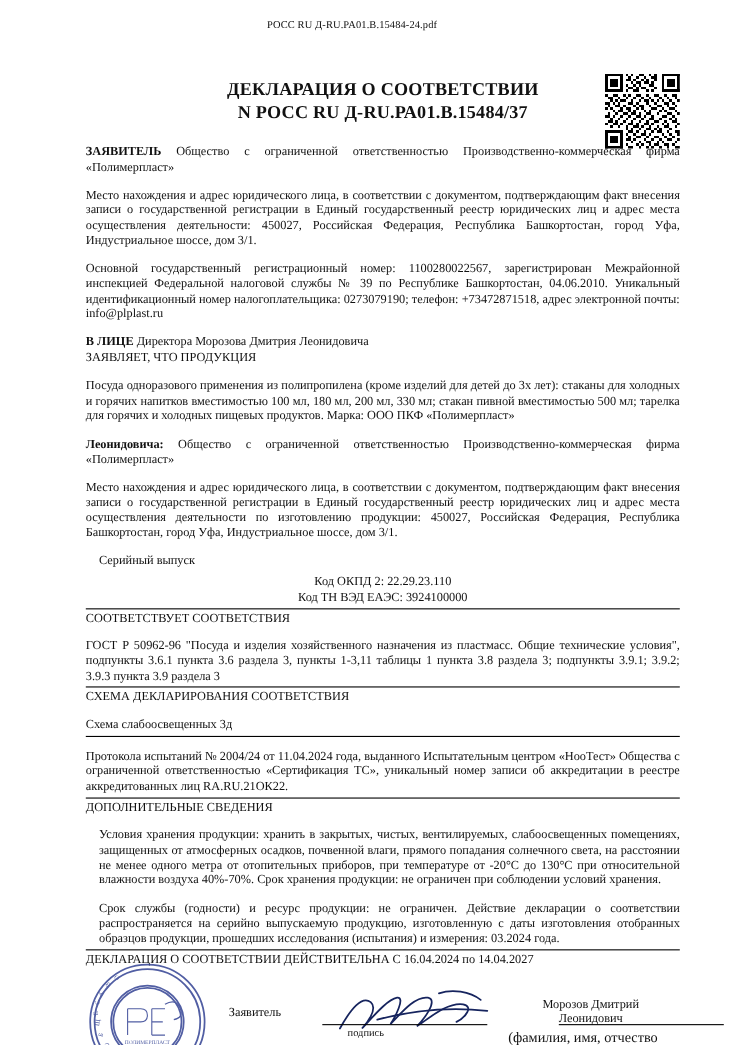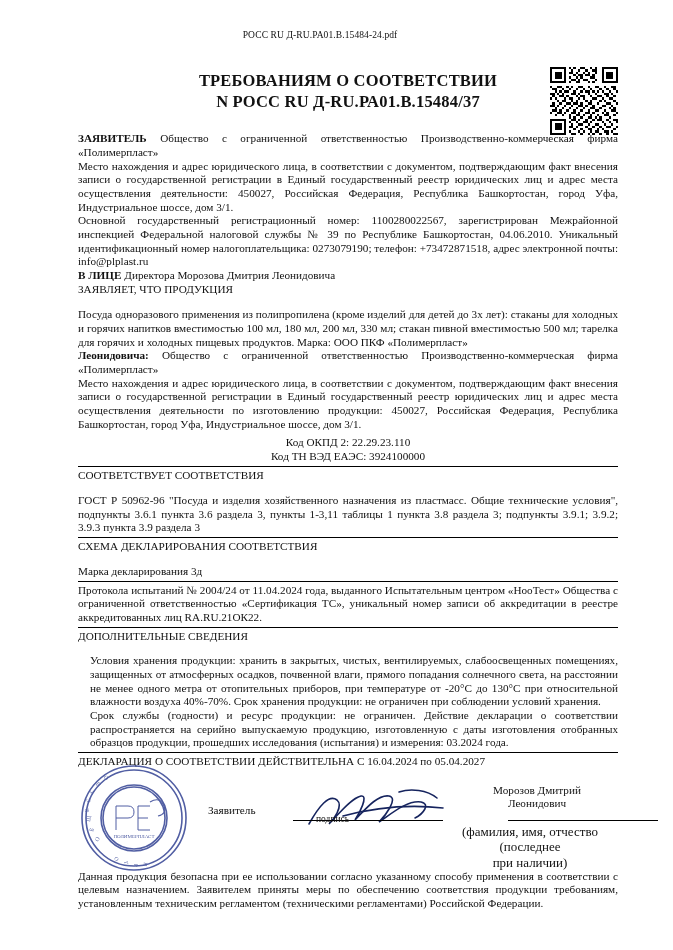--- a/index.html
+++ b/index.html
@@ -13,21 +13,21 @@
     font-family: "Liberation Serif", serif;
     color: #111;
     position: relative;
     overflow: hidden;
   }
   .page {
     position: relative;
     width: 640px;
     height: 950px;
     box-sizing: border-box;
-    padding: 16px;
+    padding: 4px;
   }
   .filename {
     text-align: center;
     font-family: "Liberation Serif", serif;
     font-size: 9.5px;
     color: #111;
     padding-top: 14px;
     letter-spacing: 0.1px;
   }
   .doc {
@@ -56,21 +56,21 @@
   }
   .qr svg { display:block; }
 
   .body {
     margin-top: 20px;
     font-size: 11.2px;
     line-height: 1.22;
     text-align: justify;
   }
   .para {
-    margin: 0 0 0 0;
+    margin: 12px 0 0 0;
     text-align: justify;
   }
   .lbl { font-weight: bold; }
   .sec-head {
     font-weight: normal;
     font-size: 11.2px;
     margin-top: 1px;
   }
   .hr {
     border: 0;
@@ -88,21 +88,21 @@
   .small-indent { padding-left: 12px; }
 
   .sign-row {
     position: relative;
     margin-top: 4px;
     height: 86px;
   }
   .sign-name {
     position: absolute;
     right: 16px;
-    top: 4px;
+    top: 16px;
     text-align: center;
     font-size: 11.2px;
     line-height: 1.2;
     width: 130px;
   }
   .sign-declarant {
     position: absolute;
     left: 130px;
     top: 24px;
     font-size: 11.2px;
@@ -117,21 +117,21 @@
   .sign-line2 {
     position: absolute;
     left: 430px;
     top: 40px;
     width: 150px;
     border-bottom: 1px solid #000;
   }
   .sign-cap1 {
     position: absolute;
     left: 238px;
-    top: 34px;
+    top: 44px;
     font-size: 9.5px;
   }
   .sign-cap2 {
     position: absolute;
     right: 8px;
     top: 44px;
     width: 160px;
     text-align: center;
     font-size: 13px;
     line-height: 1.2;
@@ -388,21 +388,21 @@
             <rect x="16" y="28" width="1" height="1"></rect>
             <rect x="18" y="28" width="1" height="1"></rect>
             <rect x="21" y="28" width="1" height="1"></rect>
             <rect x="24" y="28" width="1" height="1"></rect>
             <rect x="27" y="28" width="2" height="1"></rect>
         </g>
       </svg>
     </div>
 
     <div class="title">
-      <span>ТРЕБОВАНИЯМ О СООТВЕТСТВИИ</span>
+      <span>ДЕКЛАРАЦИЯ О СООТВЕТСТВИИ</span>
       <span class="line2">N РОСС RU Д-RU.РА01.В.15484/37</span>
     </div>
 
     <div class="body">
 
       <p class="para"><span class="lbl">ЗАЯВИТЕЛЬ</span> <span>Общество с ограниченной ответственностью Производственно-коммерческая фирма «Полимерпласт»</span></p>
 
       <p class="para">Место нахождения и адрес юридического лица, в соответствии с документом, подтверждающим факт внесения записи о государственной регистрации в Единый государственный реестр юридических лиц и адрес места осуществления деятельности: 450027, Российская Федерация, Республика Башкортостан, город Уфа, Индустриальное шоссе, дом 3/1.</p>
 
       <p class="para">Основной государственный регистрационный номер: 1100280022567, зарегистрирован Межрайонной инспекцией Федеральной налоговой службы № 39 по Республике Башкортостан, 04.06.2010. Уникальный идентификационный номер налогоплательщика: 0273079190; телефон: +73472871518, адрес электронной почты: info@plplast.ru</p>
@@ -411,44 +411,45 @@
 
       <p class="sec-head">ЗАЯВЛЯЕТ, ЧТО ПРОДУКЦИЯ</p>
 
       <p class="para">Посуда одноразового применения из полипропилена (кроме изделий для детей до 3х лет): стаканы для холодных и горячих напитков вместимостью 100 мл, 180 мл, 200 мл, 330 мл; стакан пивной вместимостью 500 мл; тарелка для горячих и холодных пищевых продуктов. Марка: ООО ПКФ «Полимерпласт»</p>
 
       <p class="para"><span class="lbl">Леонидовича:</span> <span>Общество с ограниченной ответственностью Производственно-коммерческая фирма «Полимерпласт»</span></p>
 
       <p class="para">Место нахождения и адрес юридического лица, в соответствии с документом, подтверждающим факт внесения записи о государственной регистрации в Единый государственный реестр юридических лиц и адрес места осуществления деятельности по изготовлению продукции: 450027, Российская Федерация, Республика Башкортостан, город Уфа, Индустриальное шоссе, дом 3/1.</p>
 
 
+      <p class="para small-indent">Серийный выпуск</p>
 
       <div class="codes">
         <div>Код ОКПД 2: 22.29.23.110</div>
         <div>Код ТН ВЭД ЕАЭС: 3924100000</div>
       </div>
 
       <hr class="hr">
       <p class="sec-head">СООТВЕТСТВУЕТ СООТВЕТСТВИЯ</p>
       <p class="para">ГОСТ Р 50962-96 "Посуда и изделия хозяйственного назначения из пластмасс. Общие технические условия", подпункты 3.6.1 пункта 3.6 раздела 3, пункты 1-3,11 таблицы 1 пункта 3.8 раздела 3; подпункты 3.9.1; 3.9.2; 3.9.3 пункта 3.9 раздела 3</p>
 
       <hr class="hr">
       <p class="sec-head">СХЕМА ДЕКЛАРИРОВАНИЯ СООТВЕТСТВИЯ</p>
-      <p class="para">Марка декларирования 3д</p>
+      <p class="para">Схема слабоосвещенных 3д</p>
 
       <hr class="hr">
       <p class="para">Протокола испытаний № 2004/24 от 11.04.2024 года, выданного Испытательным центром «НооТест» Общества с ограниченной ответственностью «Сертификация ТС», уникальный номер записи об аккредитации в реестре аккредитованных лиц RA.RU.21ОК22.</p>
 
       <hr class="hr">
       <p class="sec-head">ДОПОЛНИТЕЛЬНЫЕ СВЕДЕНИЯ</p>
       <p class="para small-indent">Условия хранения продукции: хранить в закрытых, чистых, вентилируемых, слабоосвещенных помещениях, защищенных от атмосферных осадков, почвенной влаги, прямого попадания солнечного света, на расстоянии не менее одного метра от отопительных приборов, при температуре от -20°С до 130°С при относительной влажности воздуха 40%-70%. Срок хранения продукции: не ограничен при соблюдении условий хранения.</p>
       <p class="para small-indent">Срок службы (годности) и ресурс продукции: не ограничен. Действие декларации о соответствии распространяется на серийно выпускаемую продукцию, изготовленную с даты изготовления отобранных образцов продукции, прошедших исследования (испытания) и измерения: 03.2024 года.</p>
 
       <hr class="hr">
-      <p class="sec-head">ДЕКЛАРАЦИЯ О СООТВЕТСТВИИ ДЕЙСТВИТЕЛЬНА С 16.04.2024 по 05.04.2027</p>
+      <p class="sec-head">ДЕКЛАРАЦИЯ О СООТВЕТСТВИИ ДЕЙСТВИТЕЛЬНА С 16.04.2024 по 14.04.2027</p>
 
       <div class="sign-row">
 
         <div class="stamp">
           <svg width="112" height="112" viewBox="0 0 112 112">
             <g fill="none" stroke="#2b3b8f" stroke-width="1.6">
               <circle cx="56" cy="56" r="52"></circle>
               <circle cx="56" cy="56" r="48"></circle>
               <circle cx="56" cy="56" r="33"></circle>
               <circle cx="56" cy="56" r="31"></circle>

